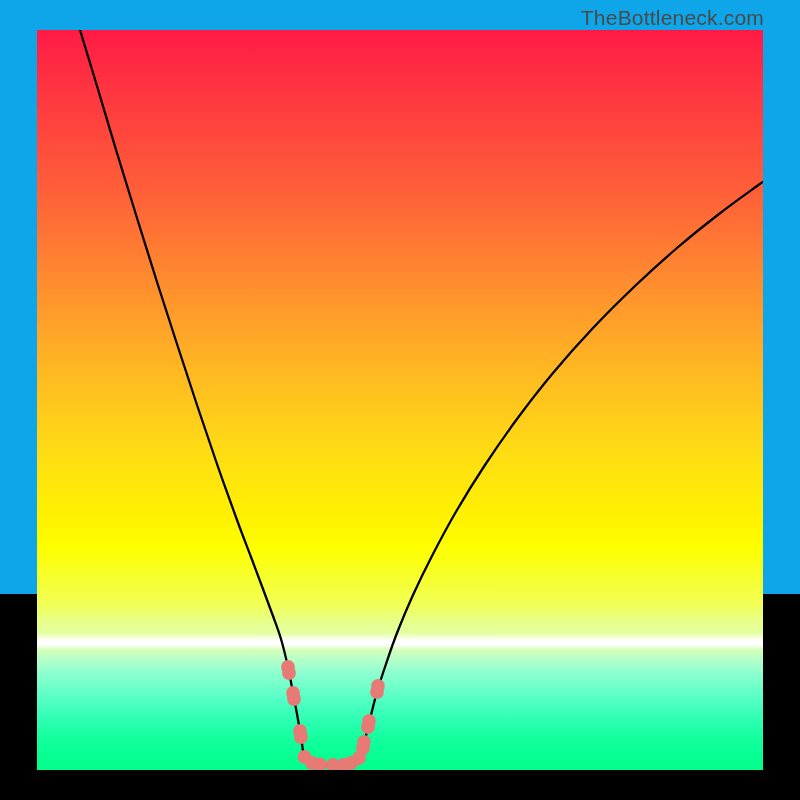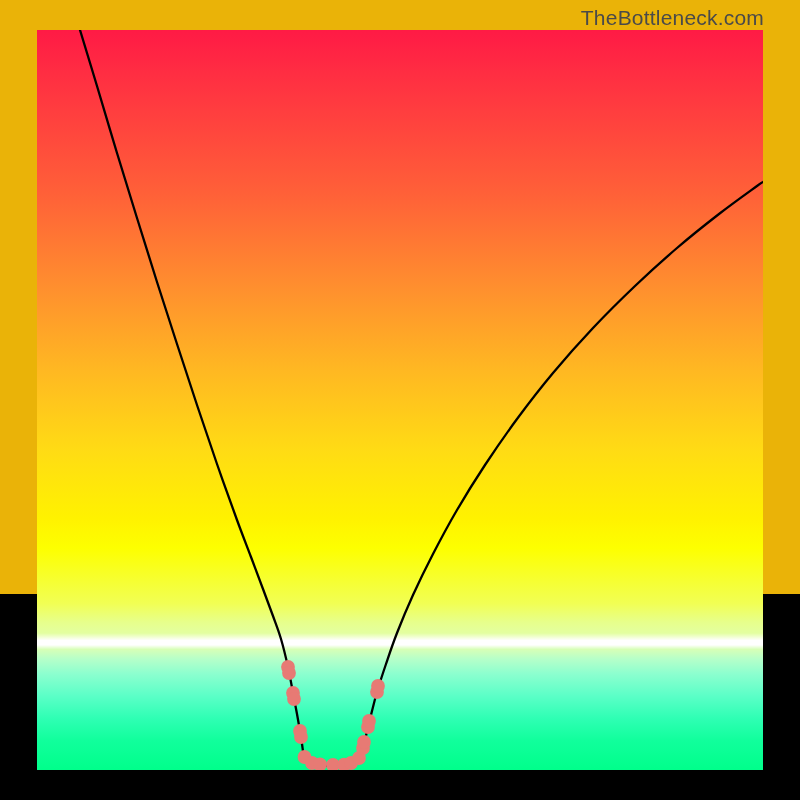--- a/index.html
+++ b/index.html
@@ -8,21 +8,21 @@
     width: 800px;
     height: 800px;
     background: #000;
     overflow: hidden;
     font-family: Arial, Helvetica, sans-serif;
   }
   .frame {
     position: absolute;
     left: 0; top: 0;
     width: 800px; height: 594px;
-    background: #eab308;
+    background: #0ea5e9;
   }
   .plot {
     position: absolute;
     left: 37px;
     top: 30px;
     width: 726px;
     height: 740px;
     background: linear-gradient(to bottom,
       #ff1a45 0%,
       #ff2e42 6%,

